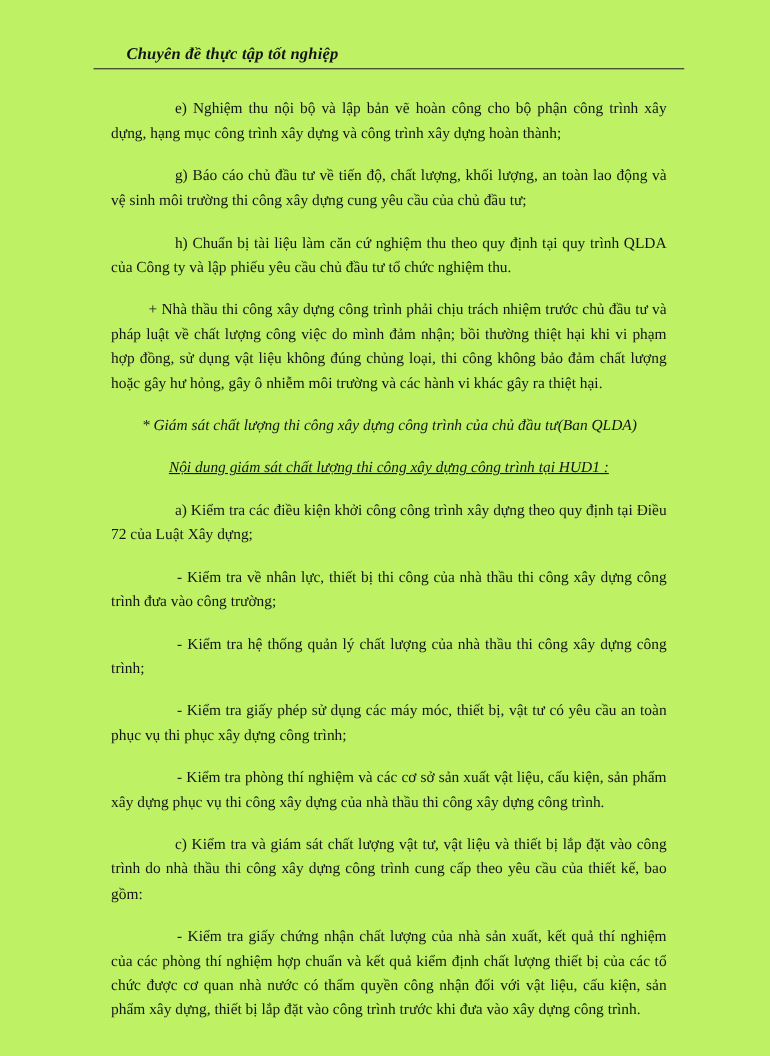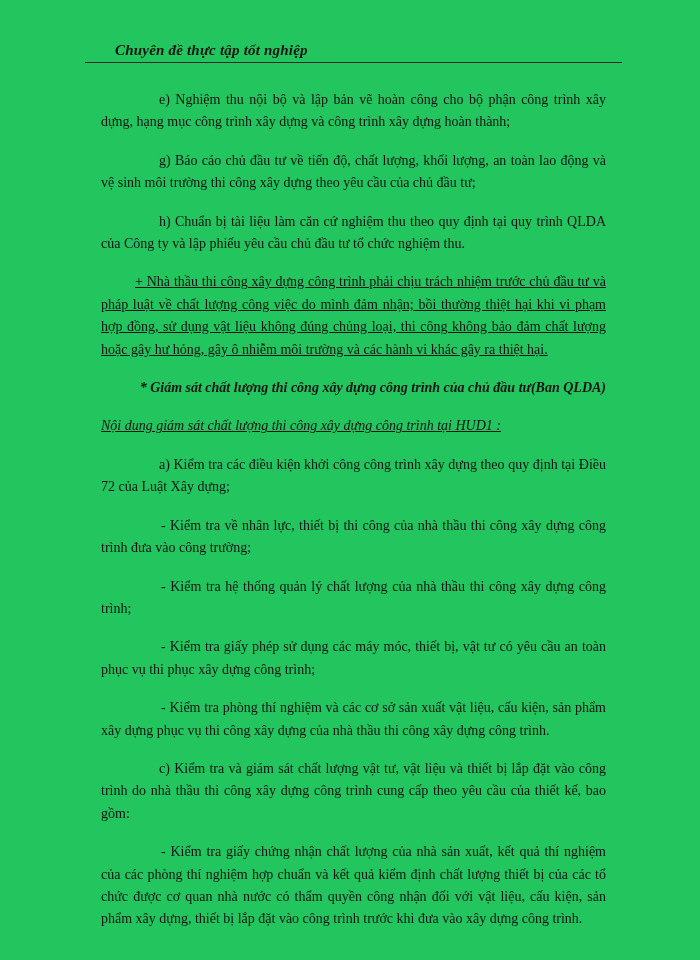--- a/index.html
+++ b/index.html
@@ -5,21 +5,21 @@
   html, body {
     margin: 0;
     padding: 0;
     background: #e8e8e8;
   }
   .page {
     position: relative;
     width: 700px;
     height: 960px;
     margin: 0 auto;
-    background: #22c55e;
+    background: #bef264;
     box-sizing: border-box;
     padding: 42px 78px 0 85px;
     font-family: "Liberation Serif", "DejaVu Serif", serif;
     color: #141414;
     overflow: hidden;
   }
   .doc-header {
     margin: 0;
   }
   .doc-header .header-title {
@@ -39,48 +39,48 @@
     margin-top: 26px;
     font-size: 14px;
     line-height: 22.4px;
     text-align: justify;
   }
   .doc-body p {
     margin: 16px;
     padding: 0;
   }
   .p-letter { text-indent: 58px; }
-  .p-plus   { text-indent: 34px; text-decoration: underline; }
+  .p-plus   { text-indent: 34px; }
   .p-dash   { text-indent: 60px; }
   .p-star {
-    font-weight: bold;
+    font-weight: normal;
     font-style: italic;
     padding-left: 55px;
     text-indent: 28px;
-    text-align: right;
+    text-align: left;
   }
   .p-underline {
     font-style: italic;
     text-decoration: underline;
-    text-align: left;
+    text-align: center;
   }
 </style>
 </head>
 <body>
 
 <div class="page">
 
   <header class="doc-header">
     <span class="header-title">Chuyên đề thực tập tốt nghiệp</span>
     <hr class="header-rule">
   </header>
 
   <main class="doc-body">
     <p class="p-letter">e) Nghiệm thu nội bộ và lập bản vẽ hoàn công cho bộ phận công trình xây dựng, hạng mục công trình xây dựng và công trình xây dựng hoàn thành;</p>
-    <p class="p-letter">g) Báo cáo chủ đầu tư về tiến độ, chất lượng, khối lượng, an toàn lao động và vệ sinh môi trường thi công xây dựng theo yêu cầu của chủ đầu tư;</p>
+    <p class="p-letter">g) Báo cáo chủ đầu tư về tiến độ, chất lượng, khối lượng, an toàn lao động và vệ sinh môi trường thi công xây dựng cung yêu cầu của chủ đầu tư;</p>
     <p class="p-letter">h) Chuẩn bị tài liệu làm căn cứ nghiệm thu theo quy định tại quy trình QLDA của Công ty và lập phiếu yêu cầu chủ đầu tư tổ chức nghiệm thu.</p>
     <p class="p-plus">+ Nhà thầu thi công xây dựng công trình phải chịu trách nhiệm trước chủ đầu tư và pháp luật về chất lượng công việc do mình đảm nhận; bồi thường thiệt hại khi vi phạm hợp đồng, sử dụng vật liệu không đúng chủng loại, thi công không bảo đảm chất lượng hoặc gây hư hỏng, gây ô nhiễm môi trường và các hành vi khác gây ra thiệt hại.</p>
     <p class="p-star">* Giám sát chất lượng thi công xây dựng công trình của chủ đầu tư(Ban QLDA)</p>
     <p class="p-underline">Nội dung giám sát chất lượng thi công xây dựng công trình tại HUD1 :</p>
     <p class="p-letter">a) Kiểm tra các điều kiện khởi công công trình xây dựng theo quy định tại Điều 72 của Luật Xây dựng;</p>
     <p class="p-dash">- Kiểm tra về nhân lực, thiết bị thi công của nhà thầu thi công xây dựng công trình đưa vào công trường;</p>
     <p class="p-dash">- Kiểm tra hệ thống quản lý chất lượng của nhà thầu thi công xây dựng công trình;</p>
     <p class="p-dash">- Kiểm tra giấy phép sử dụng các máy móc, thiết bị, vật tư có yêu cầu an toàn phục vụ thi phục xây dựng công trình;</p>
     <p class="p-dash">- Kiểm tra phòng thí nghiệm và các cơ sở sản xuất vật liệu, cấu kiện, sản phẩm xây dựng phục vụ thi công xây dựng của nhà thầu thi công xây dựng công trình.</p>
     <p class="p-letter">c) Kiểm tra và giám sát chất lượng vật tư, vật liệu và thiết bị lắp đặt vào công trình do nhà thầu thi công xây dựng công trình cung cấp theo yêu cầu của thiết kế, bao gồm:</p>

